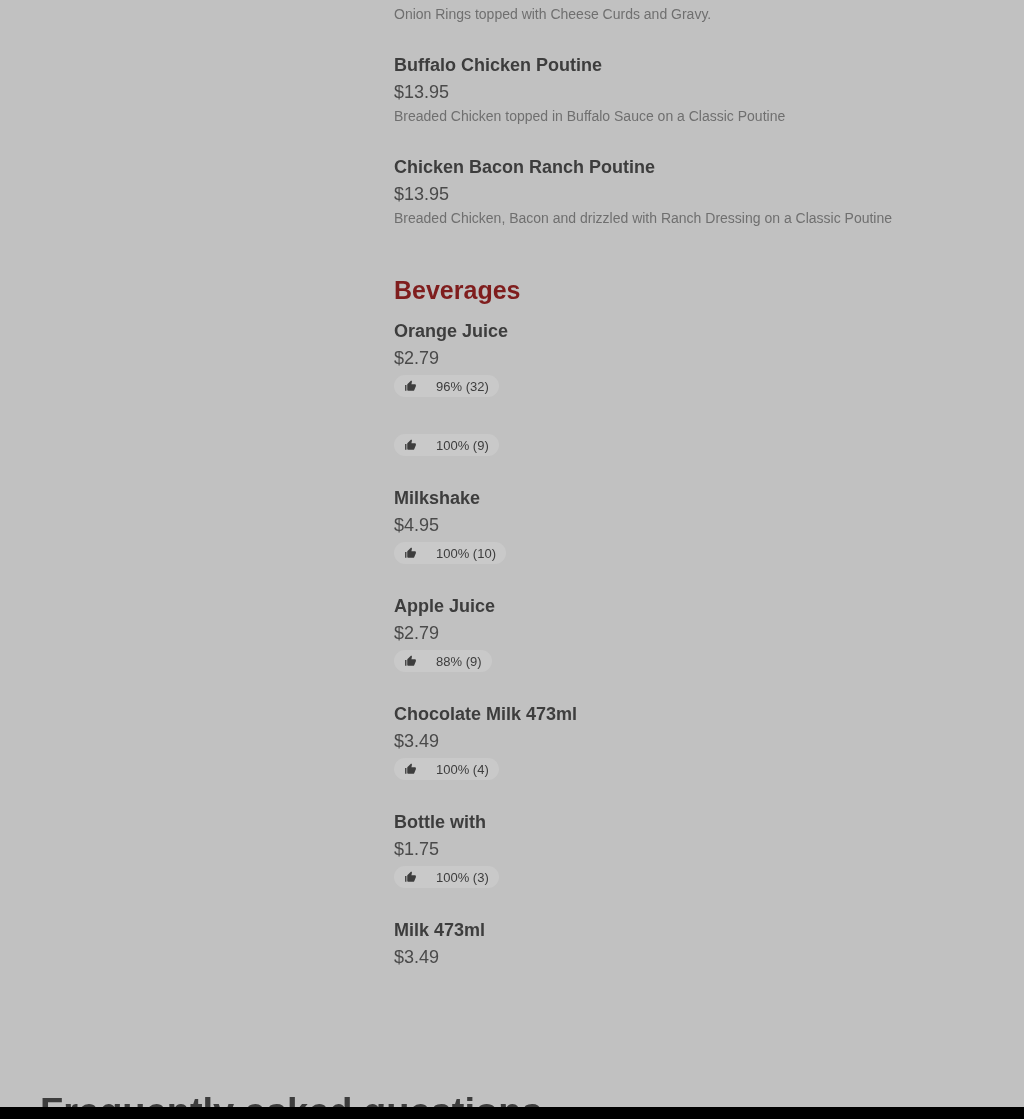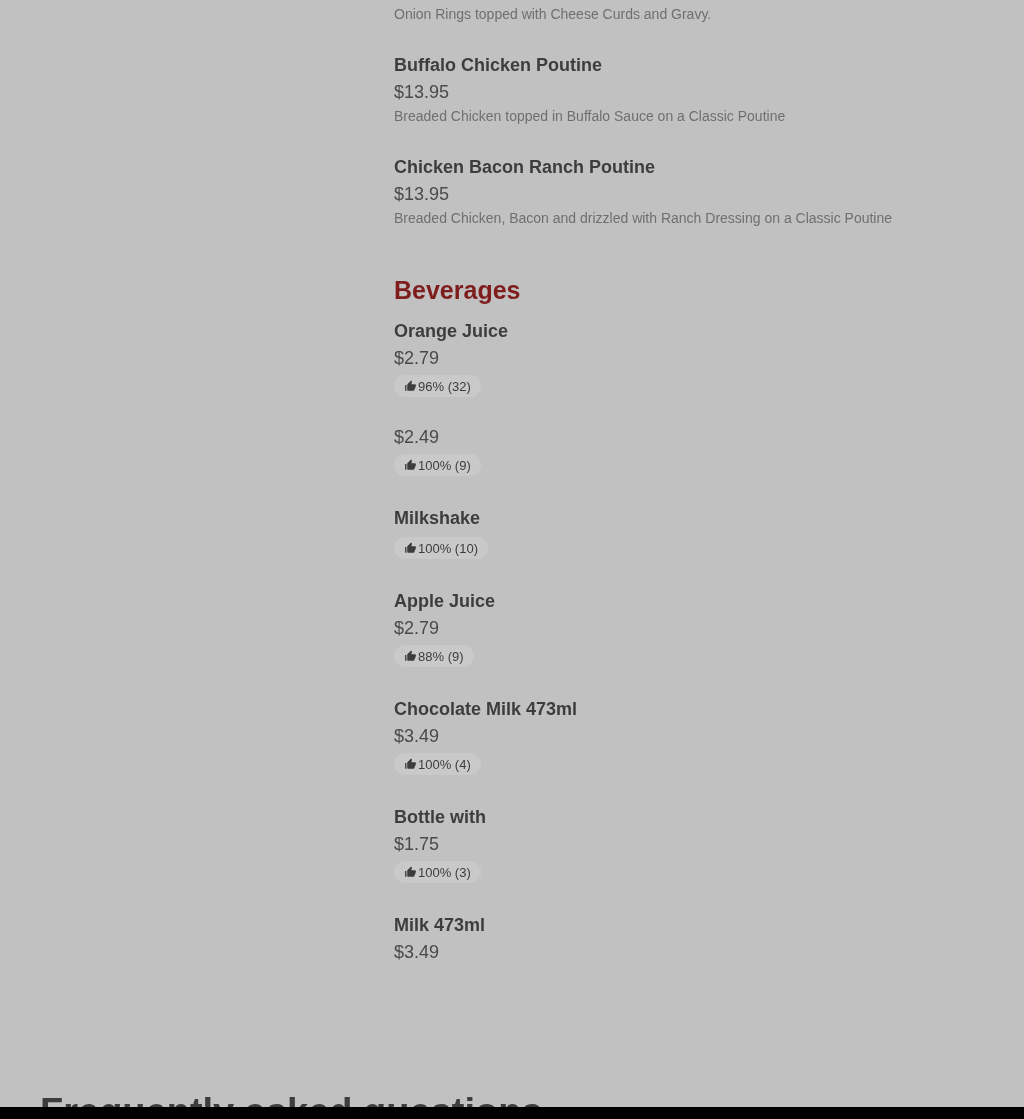--- a/index.html
+++ b/index.html
@@ -46,21 +46,21 @@
     line-height: 20px;
     color: #4a4a4a;
   }
 
   .item-desc { margin-top: 4px; }
 
   .rating-badge {
     margin-top: 7px;
     display: inline-flex;
     align-items: center;
-    gap: 1px;
+    gap: 19px;
     height: 22px;
     padding: 0 10px;
     border-radius: 11px;
     background: #c9c9c9;
     font-size: 13px;
     color: #3d3d3d;
   }
 
   .rating-badge svg { display: block; flex: 0 0 auto; }
 
@@ -127,31 +127,31 @@
     <div class="item-price">$2.79</div>
     
     <div class="rating-badge">
       <svg width="13" height="13" viewBox="0 0 24 24" fill="#3d3d3d" aria-hidden="true">
         <path d="M2 20h2.5V9H2v11zM22 10c0-1.1-.9-2-2-2h-6.31l.95-4.57.03-.32c0-.41-.17-.79-.44-1.06L13.17 1 6.58 7.59C6.22 7.95 6 8.45 6 9v9c0 1.1.9 2 2 2h9c.83 0 1.54-.5 1.84-1.22l3.02-7.05c.09-.23.14-.47.14-.73v-2z"></path>
       </svg>
       <span class="rating-text">96% (32)</span>
     </div>
   </div>
       <div class="item">
-    <div class="item-price">$2.49</div>
     
     <div class="rating-badge">
       <svg width="13" height="13" viewBox="0 0 24 24" fill="#3d3d3d" aria-hidden="true">
         <path d="M2 20h2.5V9H2v11zM22 10c0-1.1-.9-2-2-2h-6.31l.95-4.57.03-.32c0-.41-.17-.79-.44-1.06L13.17 1 6.58 7.59C6.22 7.95 6 8.45 6 9v9c0 1.1.9 2 2 2h9c.83 0 1.54-.5 1.84-1.22l3.02-7.05c.09-.23.14-.47.14-.73v-2z"></path>
       </svg>
       <span class="rating-text">100% (9)</span>
     </div>
   </div>
       <div class="item">
     <div class="item-name">Milkshake</div>
+    <div class="item-price">$4.95</div>
     
     <div class="rating-badge">
       <svg width="13" height="13" viewBox="0 0 24 24" fill="#3d3d3d" aria-hidden="true">
         <path d="M2 20h2.5V9H2v11zM22 10c0-1.1-.9-2-2-2h-6.31l.95-4.57.03-.32c0-.41-.17-.79-.44-1.06L13.17 1 6.58 7.59C6.22 7.95 6 8.45 6 9v9c0 1.1.9 2 2 2h9c.83 0 1.54-.5 1.84-1.22l3.02-7.05c.09-.23.14-.47.14-.73v-2z"></path>
       </svg>
       <span class="rating-text">100% (10)</span>
     </div>
   </div>
       <div class="item">
     <div class="item-name">Apple Juice</div>

